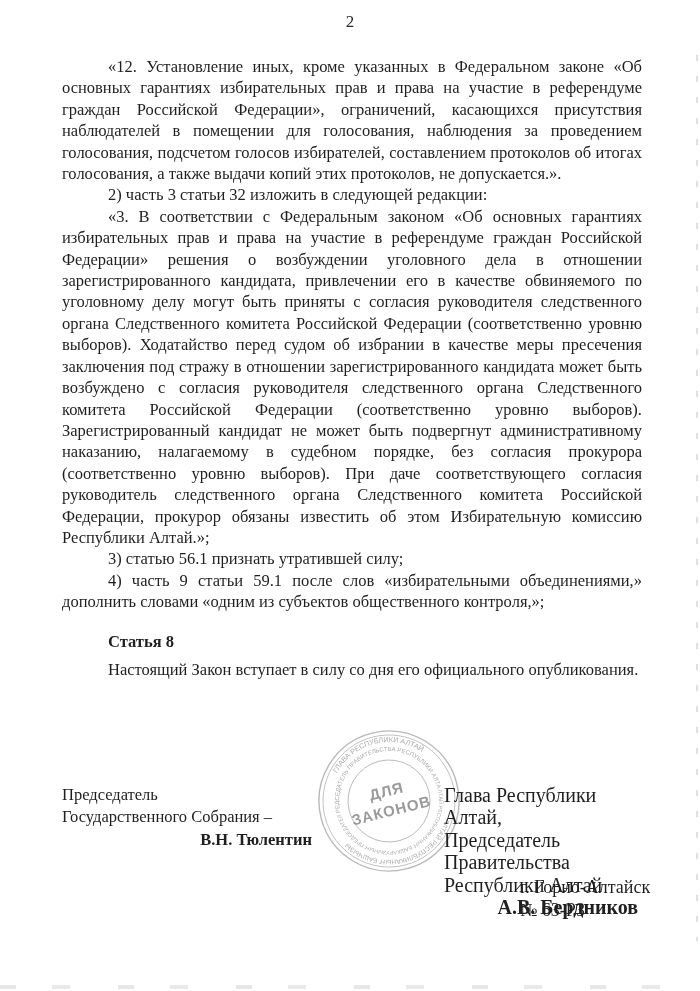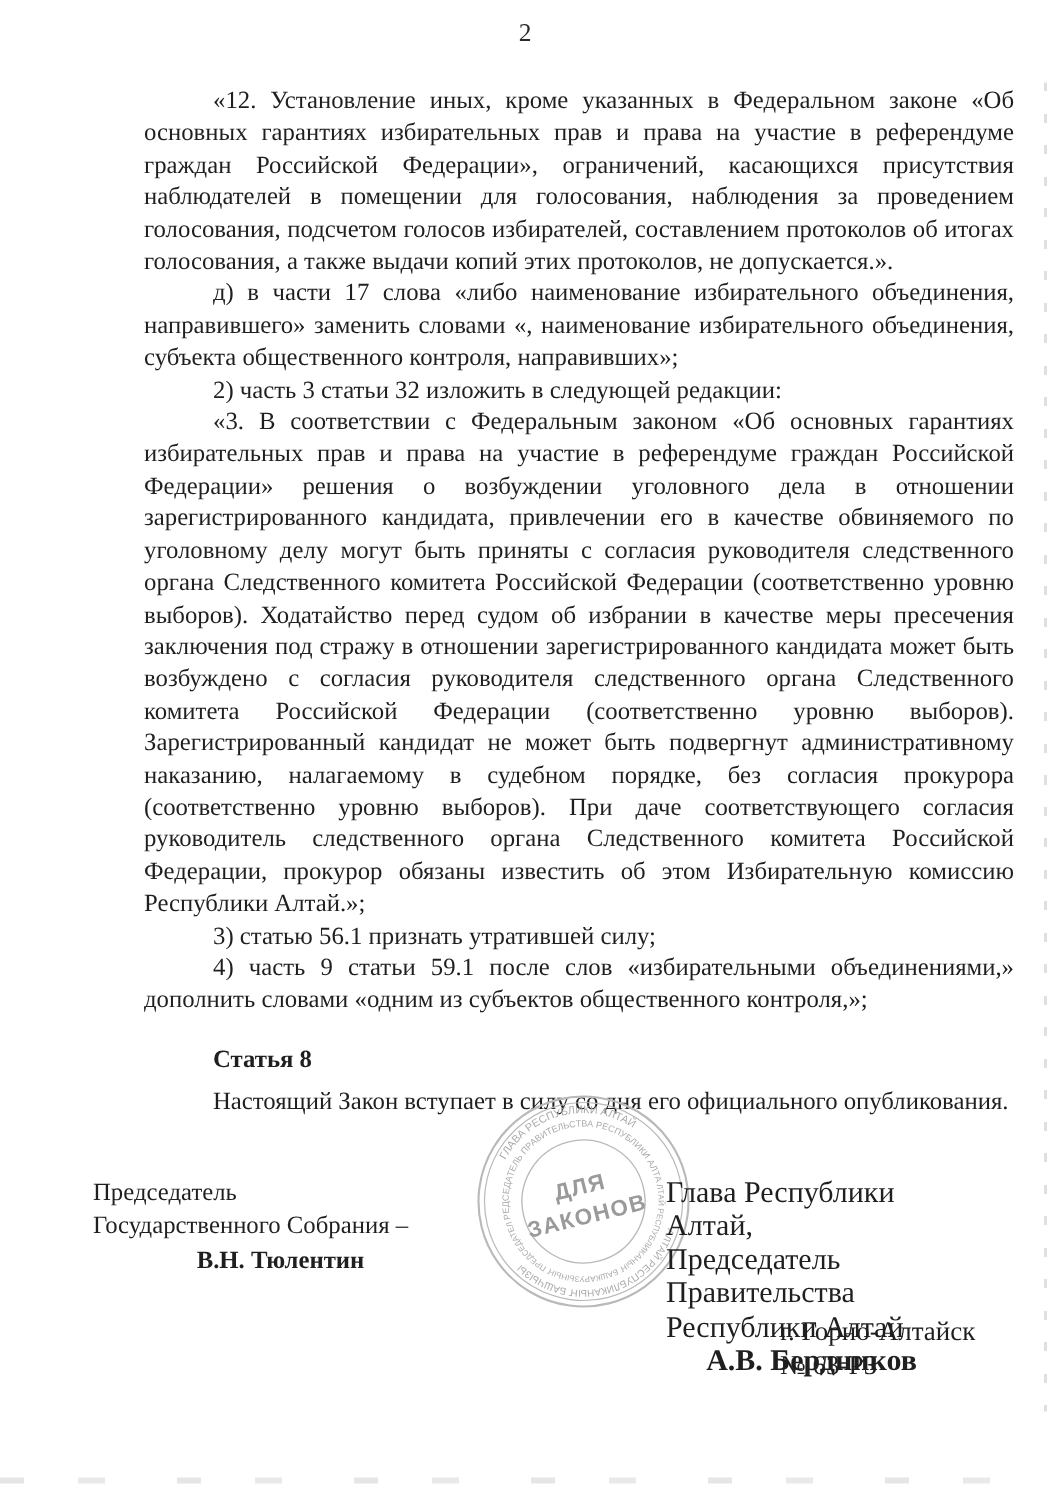--- a/index.html
+++ b/index.html
@@ -12,31 +12,30 @@
     color: #1f1f1f;
   }
   .page-number {
     position: absolute; top: 12px; left: 0; width: 700px;
     text-align: center; font-size: 17px; color: #2a2a2a;
   }
   .content {
     position: absolute; top: 56px; left: 62px; width: 580px;
     font-size: 16.5px; line-height: 21.4px;
     text-align: justify;
-    margin-left: 34px;
   }
   .content p { margin: 0; text-indent: 46px; }
   .article-heading {
     margin-top: 18px !important;
     font-weight: bold;
   }
   .article-text { margin-top: 7px !important; }
   .sig-left { position: absolute; left: 62px; top: 784px; width: 250px; font-size: 16.5px; line-height: 22.4px; font-family: Liberation Serif, serif; }
   .sig-right { position: absolute; left: 444px; top: 784px; width: 194px; font-size: 20px; line-height: 22.4px; }
-  .sig-name { font-weight: bold; text-align: center; }
+  .sig-name { font-weight: bold; text-align: right; }
   .issuance { position: absolute; left: 520px; top: 876px; font-size: 18px; line-height: 22.6px; }
   .stamp { position: absolute; left: 314px; top: 726px; width: 150px; height: 150px; }
   .stamp svg { width: 150px; height: 150px; }
   .stamp .ring { fill: none; stroke: #b9b9b9; }
   .stamp .arc-text { fill: #ababab; font-family: "Liberation Sans", sans-serif; }
   .stamp .center-text {
     fill: #9a9a9a; font-family: "Liberation Sans", sans-serif;
     font-weight: bold; letter-spacing: 1px;
   }
   .scan-right {
@@ -51,21 +50,20 @@
       rgba(120,120,120,0.16) 52px 70px, transparent 70px 118px);
   }
 </style>
 </head>
 <body>
 
 <div class="page-number">2</div>
 
 <div class="content">
   <p>«12. Установление иных, кроме указанных в Федеральном законе «Об основных гарантиях избирательных прав и права на участие в референдуме граждан Российской Федерации», ограничений, касающихся присутствия наблюдателей в помещении для голосования, наблюдения за проведением голосования, подсчетом голосов избирателей, составлением протоколов об итогах голосования, а также выдачи копий этих протоколов, не допускается.».</p>
-  <p>д) в части 17 слова «либо наименование избирательного объединения, направившего» заменить словами «, наименование избирательного объединения, субъекта общественного контроля, направивших»;</p>
   <p>2) часть 3 статьи 32 изложить в следующей редакции:</p>
   <p>«3. В соответствии с Федеральным законом «Об основных гарантиях избирательных прав и права на участие в референдуме граждан Российской Федерации» решения о возбуждении уголовного дела в отношении зарегистрированного кандидата, привлечении его в качестве обвиняемого по уголовному делу могут быть приняты с согласия руководителя следственного органа Следственного комитета Российской Федерации (соответственно уровню выборов). Ходатайство перед судом об избрании в качестве меры пресечения заключения под стражу в отношении зарегистрированного кандидата может быть возбуждено с согласия руководителя следственного органа Следственного комитета Российской Федерации (соответственно уровню выборов). Зарегистрированный кандидат не может быть подвергнут административному наказанию, налагаемому в судебном порядке, без согласия прокурора (соответственно уровню выборов). При даче соответствующего согласия руководитель следственного органа Следственного комитета Российской Федерации, прокурор обязаны известить об этом Избирательную комиссию Республики Алтай.»;</p>
   <p>3) статью 56.1 признать утратившей силу;</p>
   <p>4) часть 9 статьи 59.1 после слов «избирательными объединениями,» дополнить словами «одним из субъектов общественного контроля,»;</p>
   <p class="article-heading">Статья 8</p>
   <p class="article-text">Настоящий Закон вступает в силу со дня его официального опубликования.</p>
 </div>
 
 <div class="sig-left">
   <div>Председатель</div>

